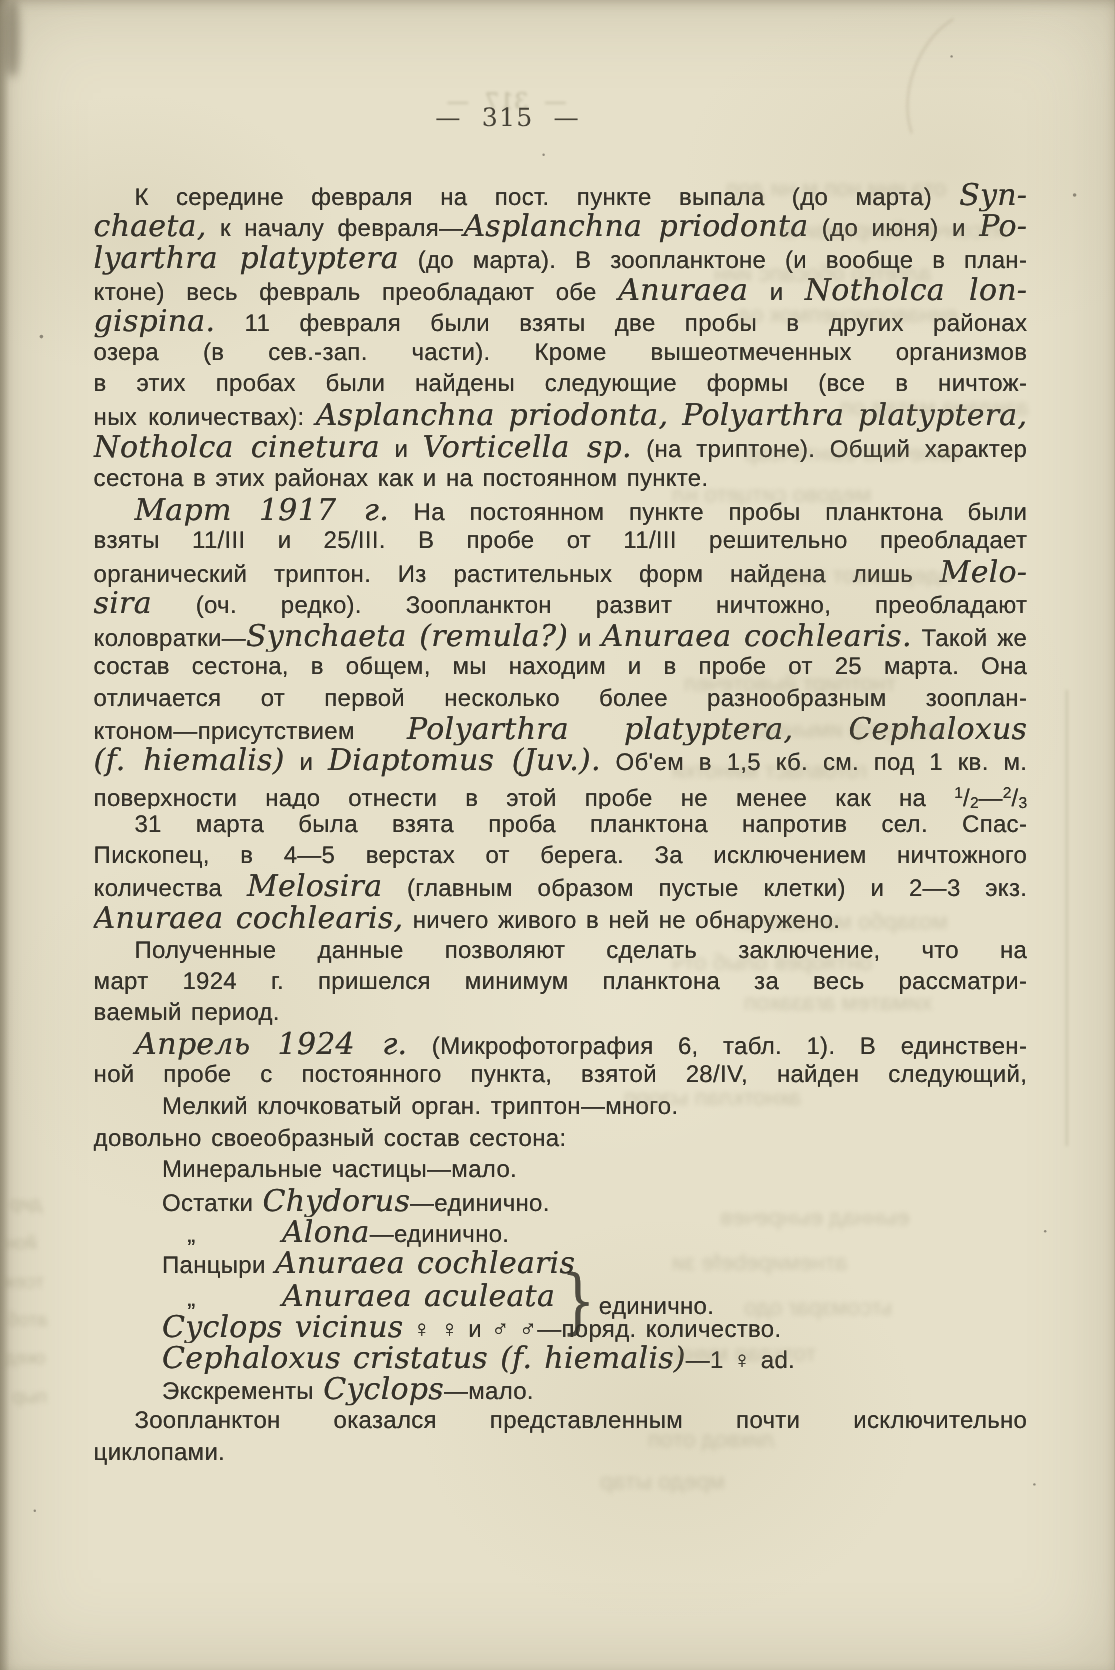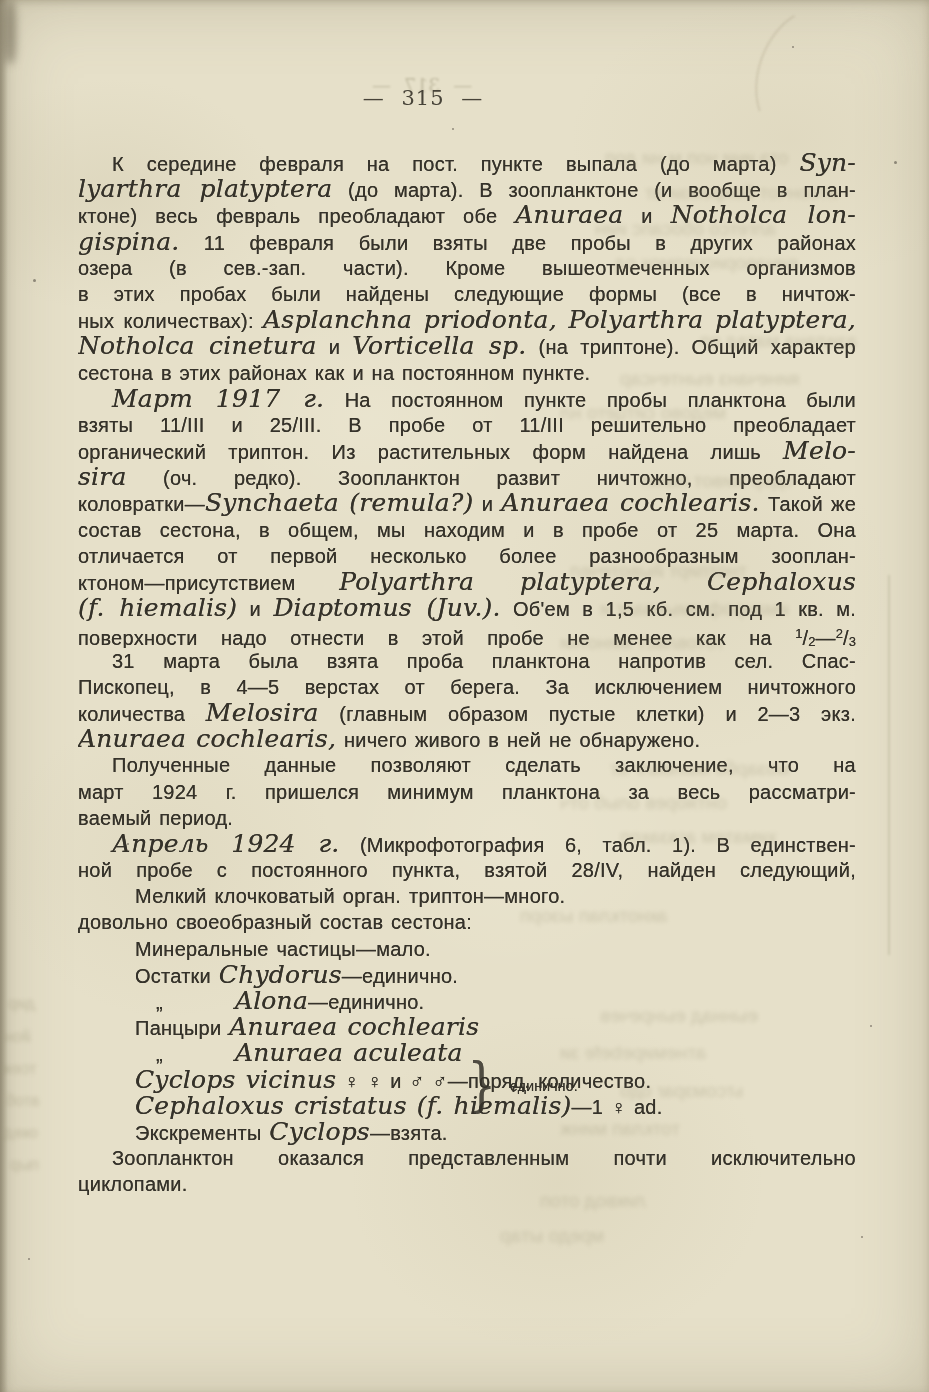--- a/index.html
+++ b/index.html
@@ -56,21 +56,21 @@
   .quote{margin-left:78px;}
   .lat{font-family:"DejaVu Serif", serif;font-style:italic;font-size:25px;letter-spacing:.2px;}
   .sup{font-size:13px;vertical-align:7px;letter-spacing:0;}
   .sub{font-size:13px;vertical-align:-1px;letter-spacing:0;}
   .gap{display:inline-block;height:1px;}
 
   
   .brace{position:absolute;left:386px;top:905px;font-family:"DejaVu Serif",serif;
     font-size:56px;color:var(--ink,#35322a);transform:scaleX(.8) scaleY(1.05);
     opacity:.85;line-height:60px;}
-  .brace-label{position:absolute;left:432px;top:928px;font-size:14px;color:var(--ink,#35322a);}
+  .brace-label{position:absolute;left:421px;top:928px;font-size:20px;color:var(--ink,#35322a);}
 
   
   .ghost{position:absolute;transform:scaleX(-1);filter:blur(2.1px);
     color:var(--ghost,#938d6f);opacity:.30;font-size:19px;white-space:nowrap;}
   .ghost.small{font-size:16px;opacity:.38;}
   .topghost{position:absolute;left:372px;top:74px;font-family:"DejaVu Serif",serif;
     font-size:19px;color:var(--ghost,#938d6f);opacity:.45;filter:blur(1.3px);
     transform:scaleX(-1);word-spacing:7px;}
   .speck{position:absolute;background:#49433a;border-radius:50%;opacity:.55;}
 </style>
@@ -86,20 +86,21 @@
 
   <div class="topghost">— 317 —</div>
 
   <div class="pagenum">— 315 —</div>
 
   <div class="textcol" id="textcol">
 
     <div class="brace">}</div>
     <div class="brace-label">единично.</div>
   <div class="line ind just"><span class="cyr">К середине февраля на пост. пункте выпала (до марта) </span><span class="lat">Syn-</span></div>
+      <div class="line just"><span class="lat">chaeta,</span><span class="cyr"> к началу февраля—</span><span class="lat">Asplanchna priodonta</span><span class="cyr"> (до июня) и </span><span class="lat">Po-</span></div>
       <div class="line just"><span class="lat">lyarthra platyptera</span><span class="cyr"> (до марта). В зоопланктоне (и вообще в план-</span></div>
       <div class="line just"><span class="cyr">ктоне) весь февраль преобладают обе </span><span class="lat">Anuraea</span><span class="cyr"> и </span><span class="lat">Notholca lon-</span></div>
       <div class="line just"><span class="lat">gispina.</span><span class="cyr"> 11 февраля были взяты две пробы в других районах</span></div>
       <div class="line just"><span class="cyr">озера (в сев.-зап. части). Кроме вышеотмеченных организмов</span></div>
       <div class="line just"><span class="cyr">в этих пробах были найдены следующие формы (все в ничтож-</span></div>
       <div class="line just"><span class="cyr">ных количествах): </span><span class="lat">Asplanchna priodonta, Polyarthra platyptera,</span></div>
       <div class="line just"><span class="lat">Notholca cinetura</span><span class="cyr"> и </span><span class="lat">Vorticella sp.</span><span class="cyr"> (на триптоне). Общий характер</span></div>
       <div class="line"><span class="cyr">сестона в этих районах как и на постоянном пункте.</span></div>
       <div class="line ind just"><span class="lat">Март 1917 г.</span><span class="cyr"> На постоянном пункте пробы планктона были</span></div>
       <div class="line just"><span class="cyr">взяты 11/III и 25/III. В пробе от 11/III решительно преобладает</span></div>
@@ -122,21 +123,21 @@
       <div class="line just"><span class="cyr">ной пробе с постоянного пункта, взятой 28/IV, найден следующий,</span></div>
       <div class="line list"><span class="cyr">Мелкий клочковатый орган. триптон—много.</span></div>
       <div class="line"><span class="cyr">довольно своеобразный состав сестона:</span></div>
       <div class="line list"><span class="cyr">Минеральные частицы—мало.</span></div>
       <div class="line list"><span class="cyr">Остатки </span><span class="lat">Chydorus</span><span class="cyr">—единично.</span></div>
       <div class="line quote"><span class="cyr">„</span><span class="gap" style="width: 72px;"></span><span class="lat">Alona</span><span class="cyr">—единично.</span></div>
       <div class="line list"><span class="cyr">Панцыри </span><span class="lat">Anuraea cochlearis</span></div>
       <div class="line quote"><span class="cyr">„</span><span class="gap" style="width: 72px;"></span><span class="lat">Anuraea aculeata</span></div>
       <div class="line list"><span class="lat">Cyclops vicinus</span><span class="cyr"> ♀ ♀ и ♂ ♂—поряд. количество.</span></div>
       <div class="line list"><span class="lat">Cephaloxus cristatus (f. hiemalis)</span><span class="cyr">—1 ♀ ad.</span></div>
-      <div class="line list"><span class="cyr">Экскременты </span><span class="lat">Cyclops</span><span class="cyr">—взята.</span></div>
+      <div class="line list"><span class="cyr">Экскременты </span><span class="lat">Cyclops</span><span class="cyr">—мало.</span></div>
       <div class="line ind just"><span class="cyr">Зоопланктон оказался представленным почти исключительно</span></div>
       <div class="line"><span class="cyr">циклопами.</span></div>
     </div>
 
   <div id="artifacts">
       <div class="ghost" style="left: 605px; top: 147px;">отэ ини чоп  м  ни  доп</div>
       <div class="ghost" style="left: 645px; top: 182px;">итсончот йонремзи ат</div>
       <div class="ghost" style="left: 595px; top: 218px;">алгетсо  обосапс  иин</div>
       <div class="ghost" style="left: 615px; top: 252px;">еинавориснепмок  од</div>
       <div class="ghost" style="left: 700px; top: 330px;">азилана  матад  оп</div>

